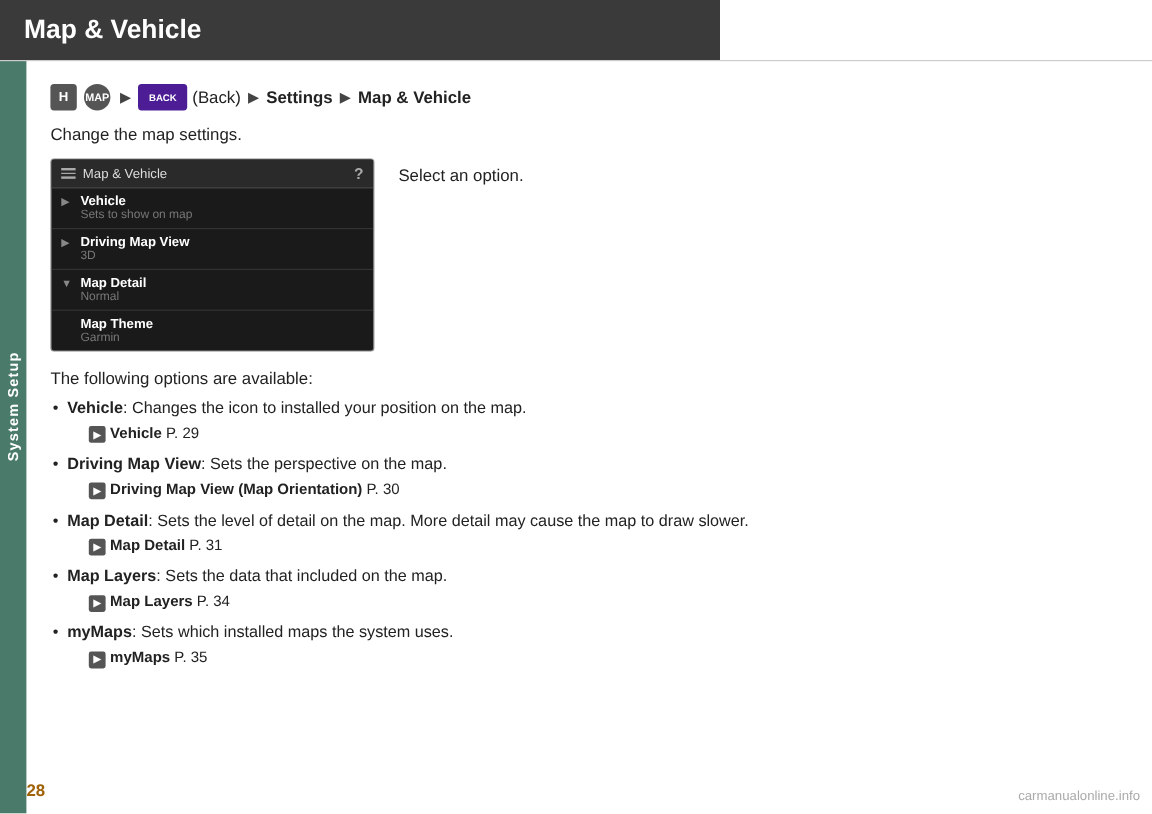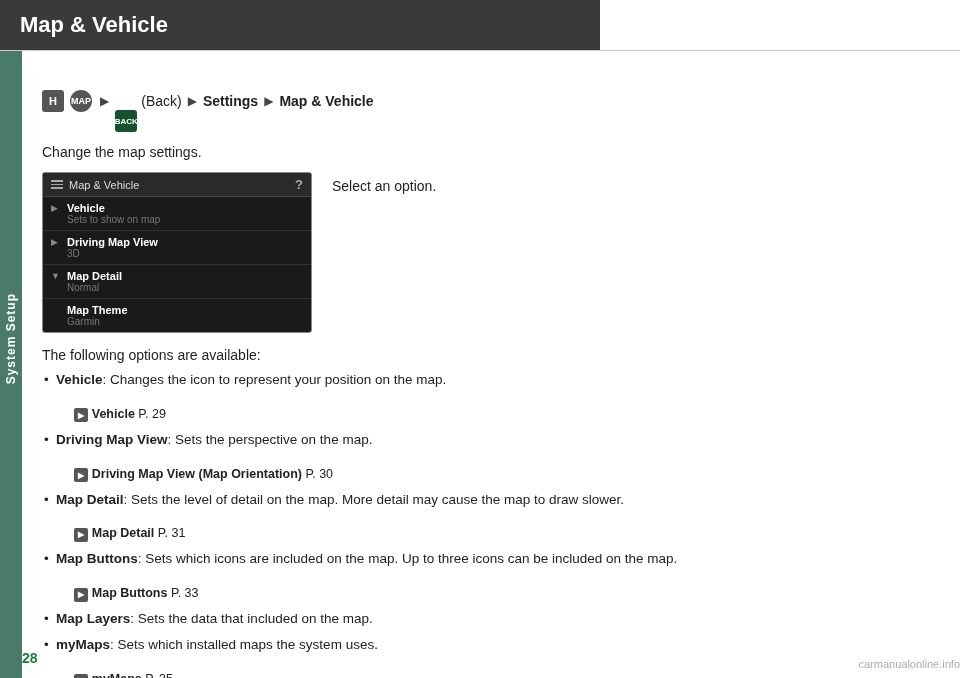--- a/index.html
+++ b/index.html
@@ -83,31 +83,30 @@
       justify-content: center;
       border-radius: 3px;
       margin-right: 2px;
     }
     .breadcrumb-arrow {
       color: #444;
       font-size: 12px;
       margin: 0 2px;
     }
     .breadcrumb-back-icon {
-      width: 22px;
+      width: 41px;
       height: 22px;
-      background: #14532d;
+      background: #4c1d95;
       color: #fff;
       font-size: 9px;
       font-weight: bold;
       display: inline-flex;
       align-items: center;
       justify-content: center;
       border-radius: 3px;
-      margin-top: 40px;
     }
     .breadcrumb-bold {
       font-weight: bold;
     }
 
     
     .description {
       margin-bottom: 12px;
       font-size: 14px;
     }
@@ -251,38 +250,38 @@
     .ref-text {
       font-weight: bold;
       font-size: 12.5px;
     }
     .ref-page {
       font-size: 12.5px;
     }
     .ref-line {
       display: block;
       padding-left: 18px;
-      margin-top: 15px;
+      margin-top: 2px;
     }
 
     
     .page-number {
       position: absolute;
       bottom: 12px;
       left: 22px;
       font-size: 14px;
       font-weight: bold;
-      color: #15803d;
+      color: #a16207;
     }
 
     
     .watermark {
       position: absolute;
       bottom: 8px;
-      right: 0;
+      right: 10px;
       font-size: 11px;
       color: #aaa;
     }
 
     
     .header-divider {
       position: absolute;
       top: 50px;
       left: 0;
       right: 0;
@@ -354,21 +353,21 @@
     </div>
 
     <div class="select-option-text">Select an option.</div>
   </div>
 
   <div class="options-section">
     <p class="options-intro">The following options are available:</p>
     <ul class="options-list">
 
       <li>
-        <span class="option-name">Vehicle</span><span>: Changes the icon to represent your position on the map.</span>
+        <span class="option-name">Vehicle</span><span>: Changes the icon to installed your position on the map.</span>
         <span class="ref-line">
           <span class="ref-icon">▶</span>
           <span class="ref-text"> Vehicle </span>
           <span class="ref-page">P. 29</span>
         </span>
       </li>
 
       <li>
         <span class="option-name">Driving Map View</span><span>: Sets the perspective on the map.</span>
         <span class="ref-line">
@@ -381,31 +380,28 @@
       <li>
         <span class="option-name">Map Detail</span><span>: Sets the level of detail on the map. More detail may cause the map to draw slower.</span>
         <span class="ref-line">
           <span class="ref-icon">▶</span>
           <span class="ref-text"> Map Detail </span>
           <span class="ref-page">P. 31</span>
         </span>
       </li>
 
 
+
       <li>
-        <span class="option-name">Map Buttons</span><span>: Sets which icons are included on the map. Up to three icons can be included on the map.</span>
+        <span class="option-name">Map Layers</span><span>: Sets the data that included on the map.</span>
         <span class="ref-line">
           <span class="ref-icon">▶</span>
-          <span class="ref-text"> Map Buttons </span>
-          <span class="ref-page">P. 33</span>
+          <span class="ref-text"> Map Layers </span>
+          <span class="ref-page">P. 34</span>
         </span>
-      </li>
-
-      <li>
-        <span class="option-name">Map Layers</span><span>: Sets the data that included on the map.</span>
       </li>
 
 
       <li>
         <span class="option-name">myMaps</span><span>: Sets which installed maps the system uses.</span>
         <span class="ref-line">
           <span class="ref-icon">▶</span>
           <span class="ref-text"> myMaps </span>
           <span class="ref-page">P. 35</span>
         </span>

